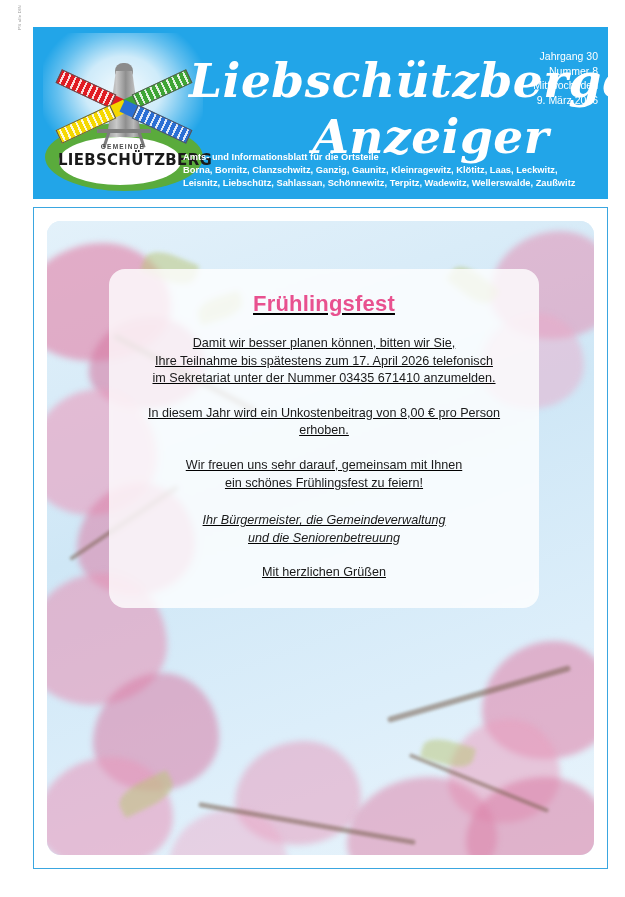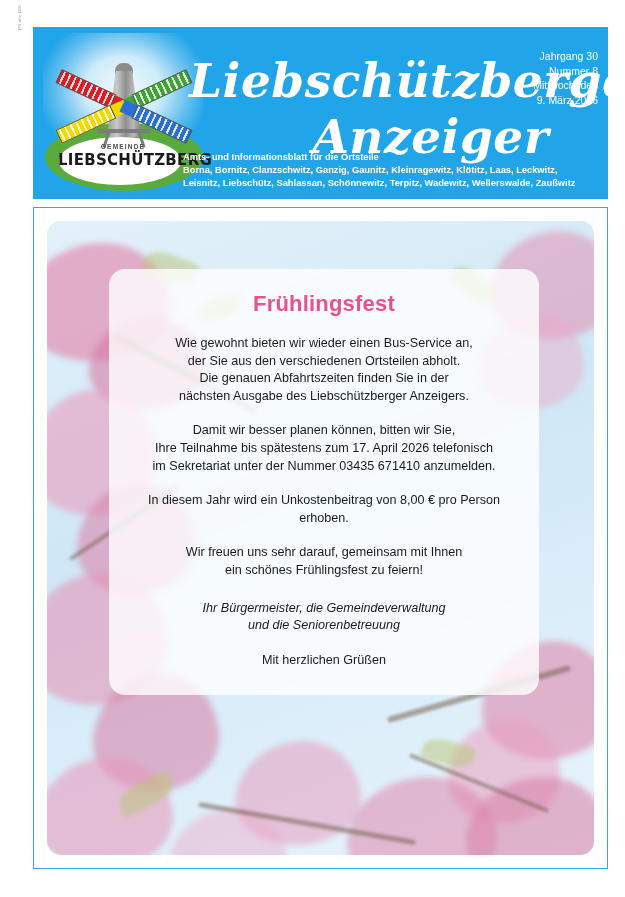--- a/index.html
+++ b/index.html
@@ -305,20 +305,21 @@
   .text-card {
     position: absolute;
     left: 62px;
     top: 48px;
     width: 430px;
     border-radius: 16px;
     background: rgba(255,255,255,.80);
     backdrop-filter: blur(2px);
     padding: 16px 14px 26px 14px;
     box-sizing: border-box;
+    text-decoration: underline;
   }
 
   .fest-title {
     text-align: center;
     font-size: 22px;
     font-weight: bold;
     color: #e8518f;
     margin: 6px 0 18px 0;
     letter-spacing: .2px;
   }
@@ -419,21 +420,20 @@
     <div class="branch br5"></div>
     <div class="leaf l1"></div>
     <div class="leaf l2"></div>
     <div class="leaf l3"></div>
     <div class="leaf l4"></div>
     <div class="leaf l5"></div>
 
     <div class="text-card">
       <div class="fest-title">Frühlingsfest</div>
 
-      <p class="para">Wie gewohnt bieten wir wieder einen Bus-Service an,<br>der Sie aus den verschiedenen Ortsteilen abholt.<br>Die genauen Abfahrtszeiten finden Sie in der<br>nächsten Ausgabe des Liebschützberger Anzeigers.</p>
       <p class="para">Damit wir besser planen können, bitten wir Sie,<br>Ihre Teilnahme bis spätestens zum 17. April 2026 telefonisch<br>im Sekretariat unter der Nummer 03435 671410 anzumelden.</p>
       <p class="para">In diesem Jahr wird ein Unkostenbeitrag von 8,00 € pro Person<br>erhoben.</p>
       <p class="para">Wir freuen uns sehr darauf, gemeinsam mit Ihnen<br>ein schönes Frühlingsfest zu feiern!</p>
       <p class="para para-signature">Ihr Bürgermeister, die Gemeindeverwaltung<br>und die Seniorenbetreuung</p>
       <p class="para">Mit herzlichen Grüßen</p>
     </div>
   </div>
 </div>
 
 </body></html>

